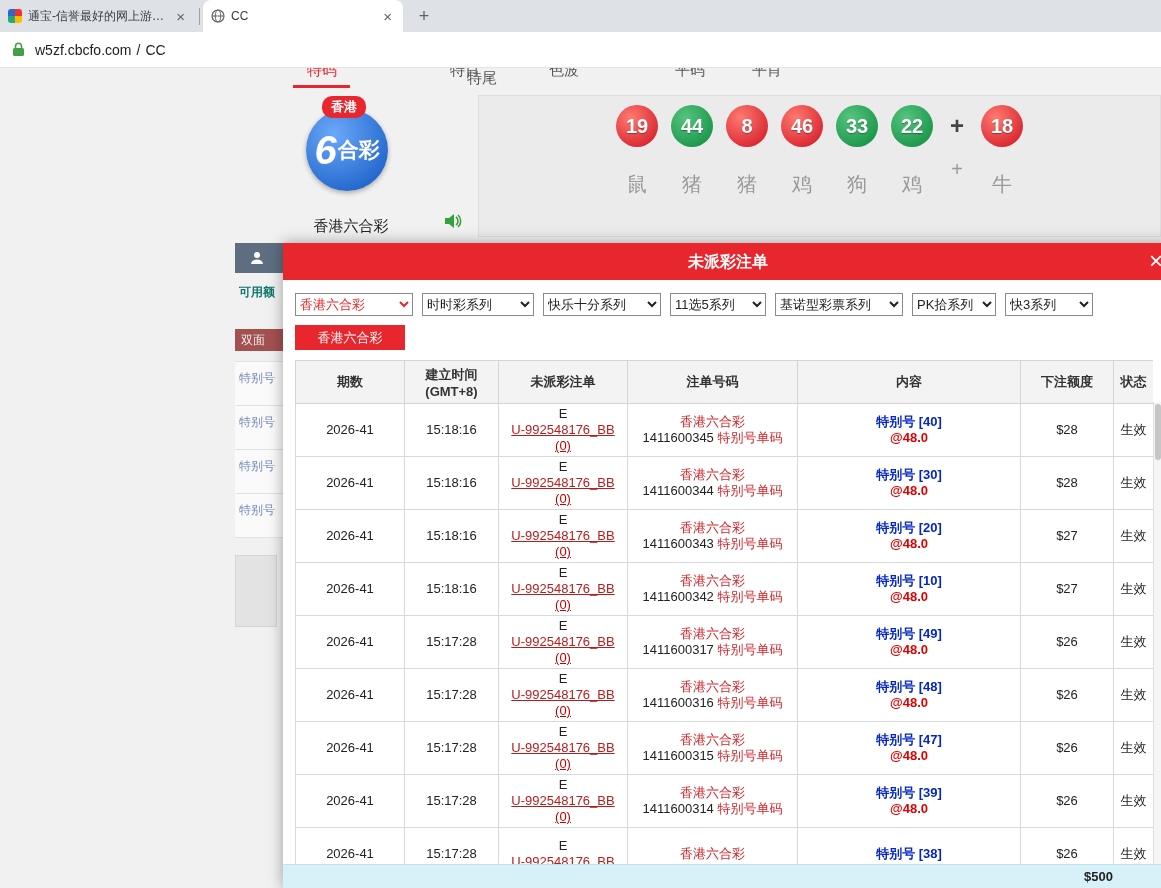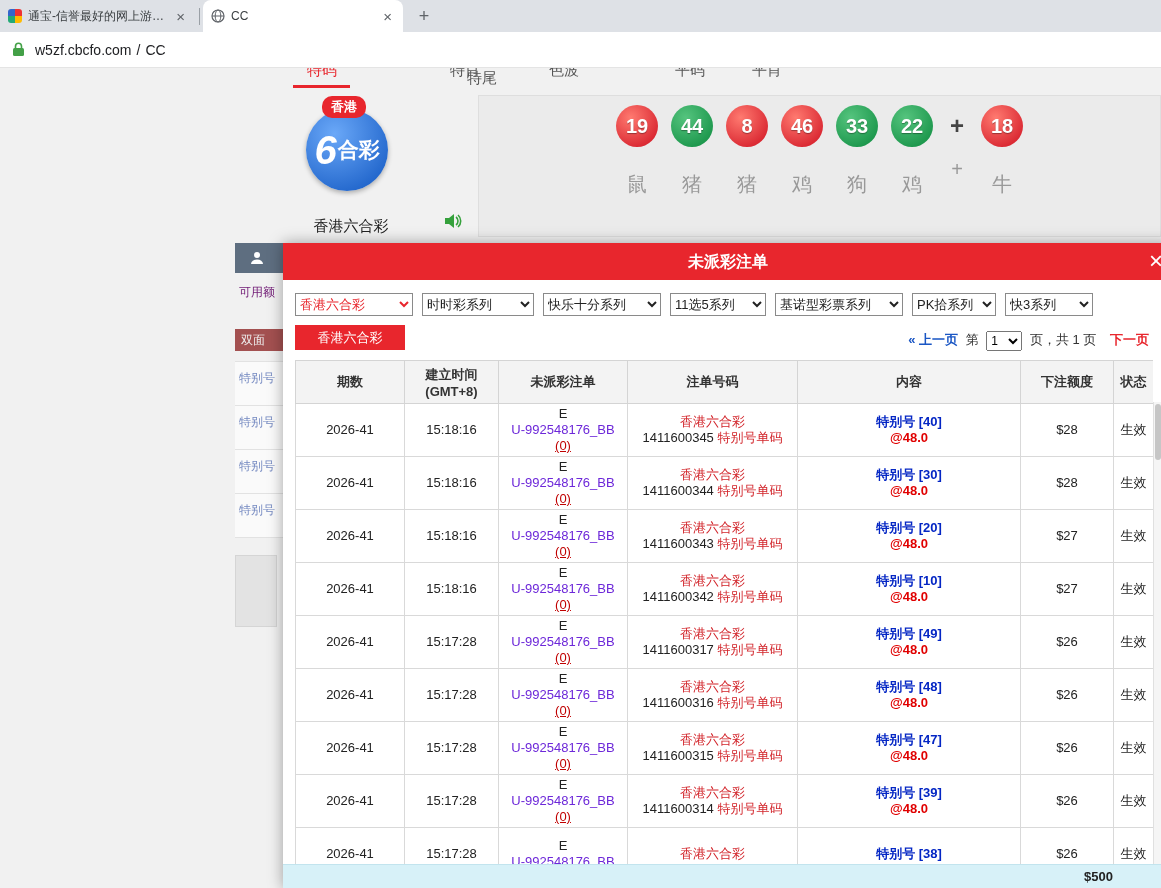--- a/index.html
+++ b/index.html
@@ -51,21 +51,21 @@
   .ball.red{background:radial-gradient(circle at 35% 30%,#ff7a70,#cf1020);}
   .ball.green{background:radial-gradient(circle at 35% 30%,#55c47e,#0c8a3e);}
   .zodiac{margin-top:11px;font-size:20px;color:#999;}
   .plus-col{width:26px;display:flex;flex-direction:column;align-items:center;}
   .plus-top{height:42px;display:flex;align-items:center;font-size:24px;font-weight:bold;color:#444;}
   .plus-bottom{margin-top:11px;font-size:20px;color:#999;}
   
   .left-strip{position:absolute;left:235px;top:175px;width:48px;height:645px;overflow:hidden;}
   .ls-head{position:absolute;top:0;left:0;width:48px;height:30px;background:#5e6e80;}
   .ls-head svg{position:absolute;left:14px;top:7px;}
-  .ls-balance{position:absolute;top:41px;left:4px;font-size:12px;color:#701a75;white-space:nowrap;}
+  .ls-balance{position:absolute;top:41px;left:4px;font-size:12px;color:#0f766e;white-space:nowrap;font-weight:bold;}
   .ls-tab{position:absolute;top:86px;left:0;width:48px;height:22px;background:#a35050;color:#eee;
           font-size:12px;line-height:22px;padding-left:6px;box-sizing:border-box;white-space:nowrap;cursor:pointer;}
   .ls-list{position:absolute;top:118px;left:0;width:48px;border-top:1px solid #e2e2e2;}
   .ls-item{height:44px;background:#fafafa;border-bottom:1px solid #e2e2e2;font-size:12px;color:#7388c0;
            padding:8px 0 0 4px;box-sizing:border-box;white-space:nowrap;cursor:pointer;}
   .ls-box{position:absolute;top:312px;left:0;width:40px;height:70px;background:#e3e3e3;border:1px solid #d5d5d5;}
   
   .modal{position:absolute;left:283px;top:175px;width:890px;height:645px;background:#fff;
          box-shadow:0 0 14px rgba(0,0,0,.35);}
   .modal-header{height:37px;background:#e8262d;position:relative;}
@@ -91,21 +91,21 @@
   table.bets{width:858px;border-collapse:collapse;table-layout:fixed;font-size:13px;color:#222;}
   table.bets th{height:42px;background:#f3f3f3;border:1px solid #d4d4d4;font-weight:bold;color:#333;padding:0;}
   table.bets th .sub{display:block;}
   table.bets td{height:53px;border:1px solid #d9d9d9;padding:2px 4px;text-align:center;vertical-align:middle;
                 line-height:16px;box-sizing:border-box;}
   td.content{text-align:right;padding-right:10px;}
   td.amount{text-align:right;padding-right:8px;}
   .lot-name{color:#d2242a;}
   .bet-no{color:#222;}
   .bet-type{color:#d2242a;}
-  .acct-link{color:#6d28d9;cursor:pointer;}
+  .acct-link{color:#b91c1c;text-decoration:underline;cursor:pointer;}
   .acct-zero{color:#c00000;text-decoration:underline;cursor:pointer;}
   .pick{color:#0426c4;font-weight:bold;}
   .odds{color:#e00000;font-weight:bold;}
   .subtotal{position:absolute;left:0;top:621px;width:890px;height:24px;background:#d7f1f8;
             border-top:1px solid #c2e4ee;font-size:13px;font-weight:bold;color:#222;}
   .sub-label{position:absolute;left:12px;width:725px;text-align:center;line-height:24px;}
   .sub-amount{position:absolute;left:737px;width:93px;text-align:right;line-height:24px;}
   .scrollbar{position:absolute;left:870px;top:159px;width:8px;height:462px;background:#f5f5f5;
              border-left:1px solid #e0e0e0;box-sizing:border-box;}
   .scroll-thumb{position:absolute;top:2px;left:1px;width:6px;height:56px;background:#c6c6c6;border-radius:3px;cursor:pointer;}
@@ -233,27 +233,20 @@
         <select><option>时时彩系列</option></select>
         <select><option>快乐十分系列</option></select>
         <select><option>11选5系列</option></select>
         <select><option>基诺型彩票系列</option></select>
         <select><option>PK拾系列</option></select>
         <select><option>快3系列</option></select>
       </div>
 
       <div class="lottery-tab">香港六合彩</div>
 
-      <div class="pagination">
-        <span class="pg-prev">« 上一页</span>
-        <span class="pg-word">第</span>
-        <select class="pg-select"><option>1</option></select>
-        <span class="pg-word">页，共 1 页</span>
-        <span class="pg-next">下一页</span>
-      </div>
 
       <div class="table-wrap">
         <table class="bets">
           <colgroup>
             <col style="width:109px">
               <col style="width:94px">
               <col style="width:129px">
               <col style="width:170px">
             <col style="width:223px">
               <col style="width:93px">

